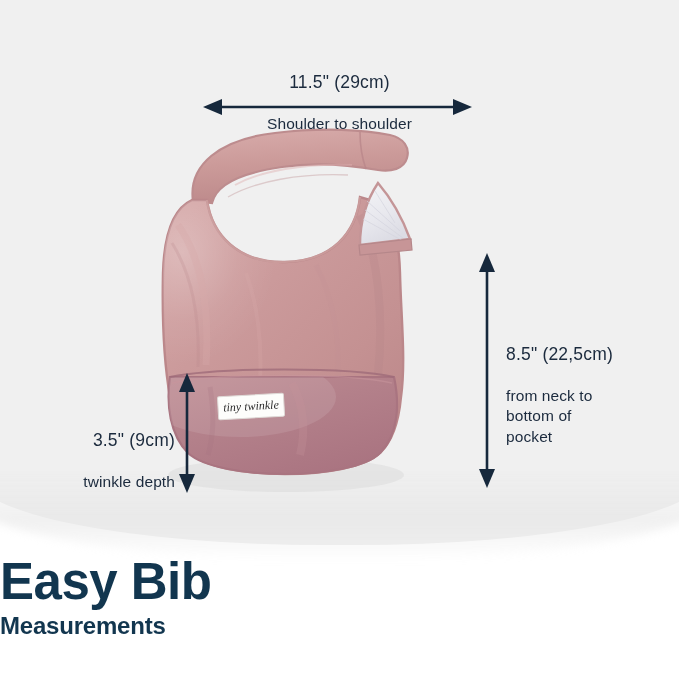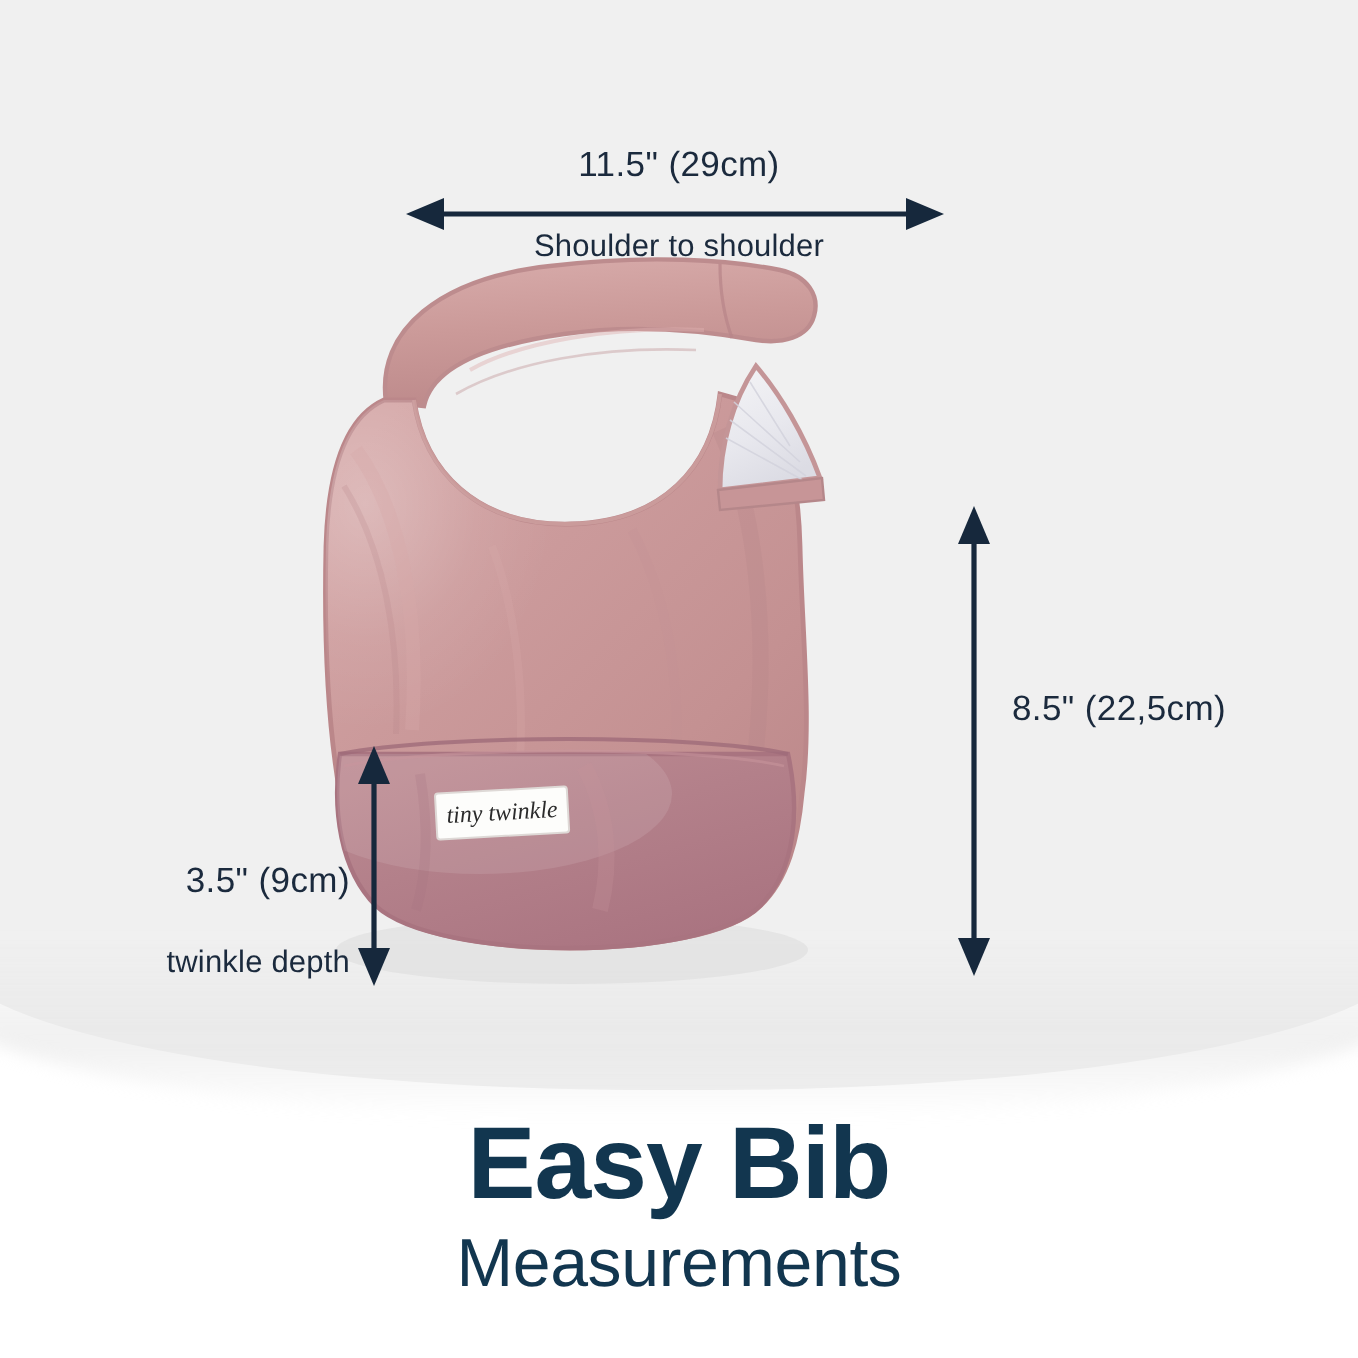--- a/index.html
+++ b/index.html
@@ -101,34 +101,34 @@
     height: 400px;
     overflow: visible;
   }
 
   
   #title-block {
     position: absolute;
     left: 0;
     top: 556px;
     width: 679px;
-    text-align: center;
+    text-align: left;
     color: #12364f;
   }
   #title-main {
     display: block;
     font-size: 51px;
     font-weight: bold;
     letter-spacing: -0.5px;
     line-height: 1.03;
   }
   #title-sub {
     display: block;
-    font-size: 34px;
-    font-weight: normal;
+    font-size: 24px;
+    font-weight: bold;
     letter-spacing: -0.2px;
     line-height: 1.2;
     margin-top: 3px;
   }
 </style>
 </head>
 <body>
 
 <div id="page">
 
@@ -283,20 +283,23 @@
     <polygon points="17,125 9,106 25,106" fill="#16283c"></polygon>
   </svg>
 
   <div id="top-label" class="measure-text">
     <span class="m-value">11.5" (29cm)</span>
     <span class="m-desc">Shoulder to shoulder</span>
   </div>
 
   <div id="right-label" class="measure-text">
     <span class="m-value">8.5" (22,5cm)</span>
+    <span class="m-desc">from neck to
+bottom of
+pocket</span>
   </div>
 
   <div id="left-label" class="measure-text">
     <span class="m-value">3.5" (9cm)</span>
     <span class="m-desc">twinkle depth</span>
   </div>
 
   <div id="title-block">
     <span id="title-main">Easy Bib</span>
     <span id="title-sub">Measurements</span>

